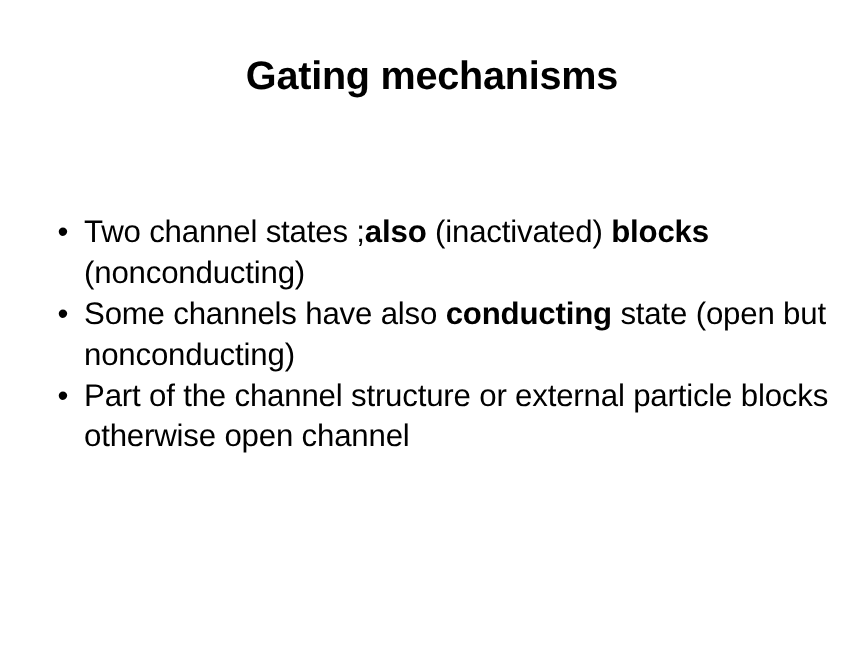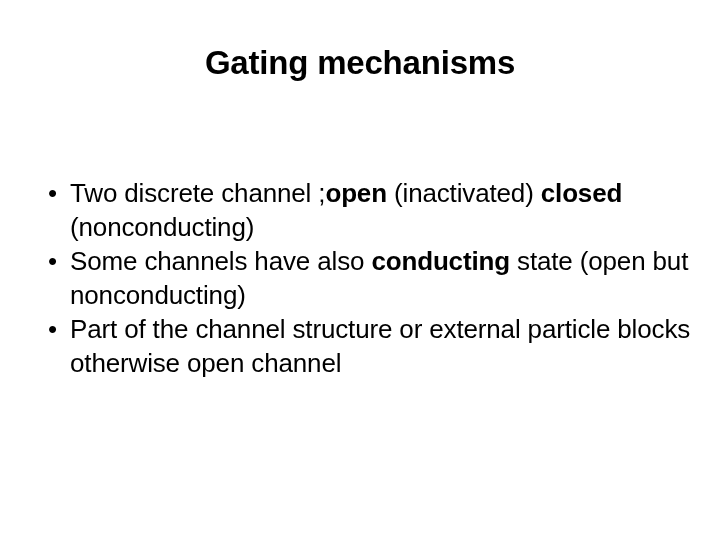--- a/index.html
+++ b/index.html
@@ -82,21 +82,21 @@
 
 <div class="slide" style="background: rgb(255, 255, 255); color: rgb(0, 0, 0);">
 
   <div class="slide-title">Gating mechanisms</div>
 
   <div class="body-block">
     <ul class="bullet-list">
 
       <li class="bullet-item">
         <span class="bullet-dot">•</span>
-        <span class="bullet-text"><span>Two discrete channel ;</span><span class="bold">open</span><span> (inactivated) </span><span class="bold">closed</span><span> (nonconducting)</span></span>
+        <span class="bullet-text"><span>Two channel states ;</span><span class="bold">also</span><span> (inactivated) </span><span class="bold">blocks</span><span> (nonconducting)</span></span>
       </li>
 
       <li class="bullet-item">
         <span class="bullet-dot">•</span>
         <span class="bullet-text"><span>Some channels have also </span><span class="bold">conducting</span><span> state (open but nonconducting)</span></span>
       </li>
 
       <li class="bullet-item">
         <span class="bullet-dot">•</span>
         <span class="bullet-text"><span>Part of the channel structure or external particle blocks otherwise open channel</span></span>

